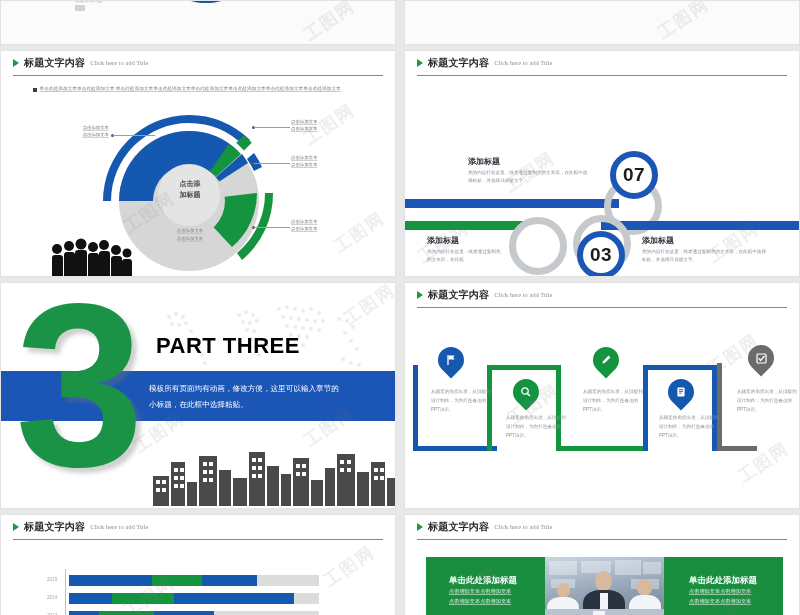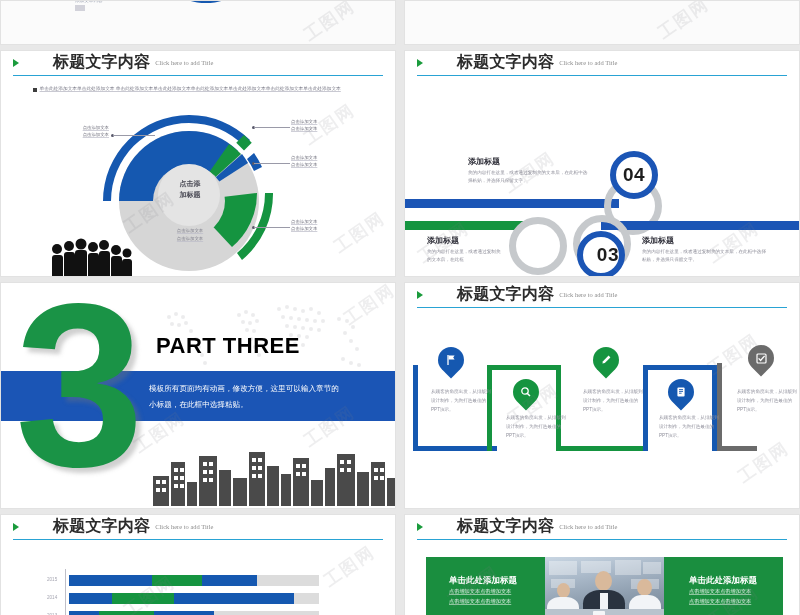--- a/index.html
+++ b/index.html
@@ -32,22 +32,22 @@
     padding-left:12px;
   }
   .tri{
     width:0;height:0;
     border-left:6px solid #1a9b3c;
     border-top:4px solid transparent;
     border-bottom:4px solid transparent;
     flex:0 0 auto;
   }
   .stitle{
-    font-size:16px; font-weight:bold; color:#2b2b2b;
-    letter-spacing:.2px; white-space:nowrap;margin-left:29px;
+    font-size:10px; font-weight:bold; color:#2b2b2b;
+    letter-spacing:.2px; white-space:nowrap;
   }
   .ssub{
     font-size:6.5px; color:#8d8d8d; white-space:nowrap;
     font-family:"Liberation Serif", serif;
   }
   .hrule{
     position:absolute; left:12px; right:12px; top:24px; height:1.4px;
     background:#29a3d4;
   }
 
@@ -292,30 +292,30 @@
     <div class="shead">
       <div class="tri"></div>
       <div class="stitle">标题文字内容</div>
       <div class="ssub">Click here to add Title</div>
     </div>
     <div class="hrule"></div>
 
     <div class="bar-blue" style="left:0;top:148px;width:214px;height:9px;"></div>
     <div class="ringshadow" style="left:199px;top:126px;width:58px;height:58px;border-color:#c6c9cc;"></div>
     <div class="ring" style="left:205px;top:100px;width:48px;height:48px;border:6px solid #1b55b5;">
-      <span>04</span>
+      <span>07</span>
     </div>
     <div class="blk-h" style="position:absolute;left:63px;top:105px;">添加标题</div>
     <div class="blk-p" style="position:absolute;left:63px;top:118px;width:120px;">您的内容打在这里，或者通过复制您的文本后，在此框中选择粘贴，并选择只保留文字。</div>
 
     <div class="bar-green" style="left:0;top:170px;width:118px;height:9px;"></div>
     <div class="bar-blue" style="left:196px;top:170px;right:0;height:9px;width:200px;"></div>
     <div class="ringshadow" style="left:104px;top:166px;width:58px;height:58px;"></div>
     <div class="ringshadow" style="left:168px;top:164px;width:58px;height:58px;"></div>
-    <div class="ring" style="left:172px;top:180px;width:48px;height:48px;border:6px solid #1b55b5;justify-content:flex-end;">
+    <div class="ring" style="left:172px;top:180px;width:48px;height:48px;border:6px solid #1b55b5;">
       <span>03</span>
     </div>
     <div class="blk-h" style="position:absolute;left:22px;top:184px;">添加标题</div>
     <div class="blk-p" style="position:absolute;left:22px;top:197px;width:78px;">您的内容打在这里，或者通过复制您的文本后，在此框</div>
     <div class="blk-h" style="position:absolute;left:237px;top:184px;">添加标题</div>
     <div class="blk-p" style="position:absolute;left:237px;top:197px;width:126px;">您的内容打在这里，或者通过复制您的文本后，在此框中选择粘贴，并选择只保留文字。</div>
 
     <div class="wm">
       <span style="left:96px;top:110px;">工图网</span>
       <span style="left:10px;top:180px;">工图网</span>

